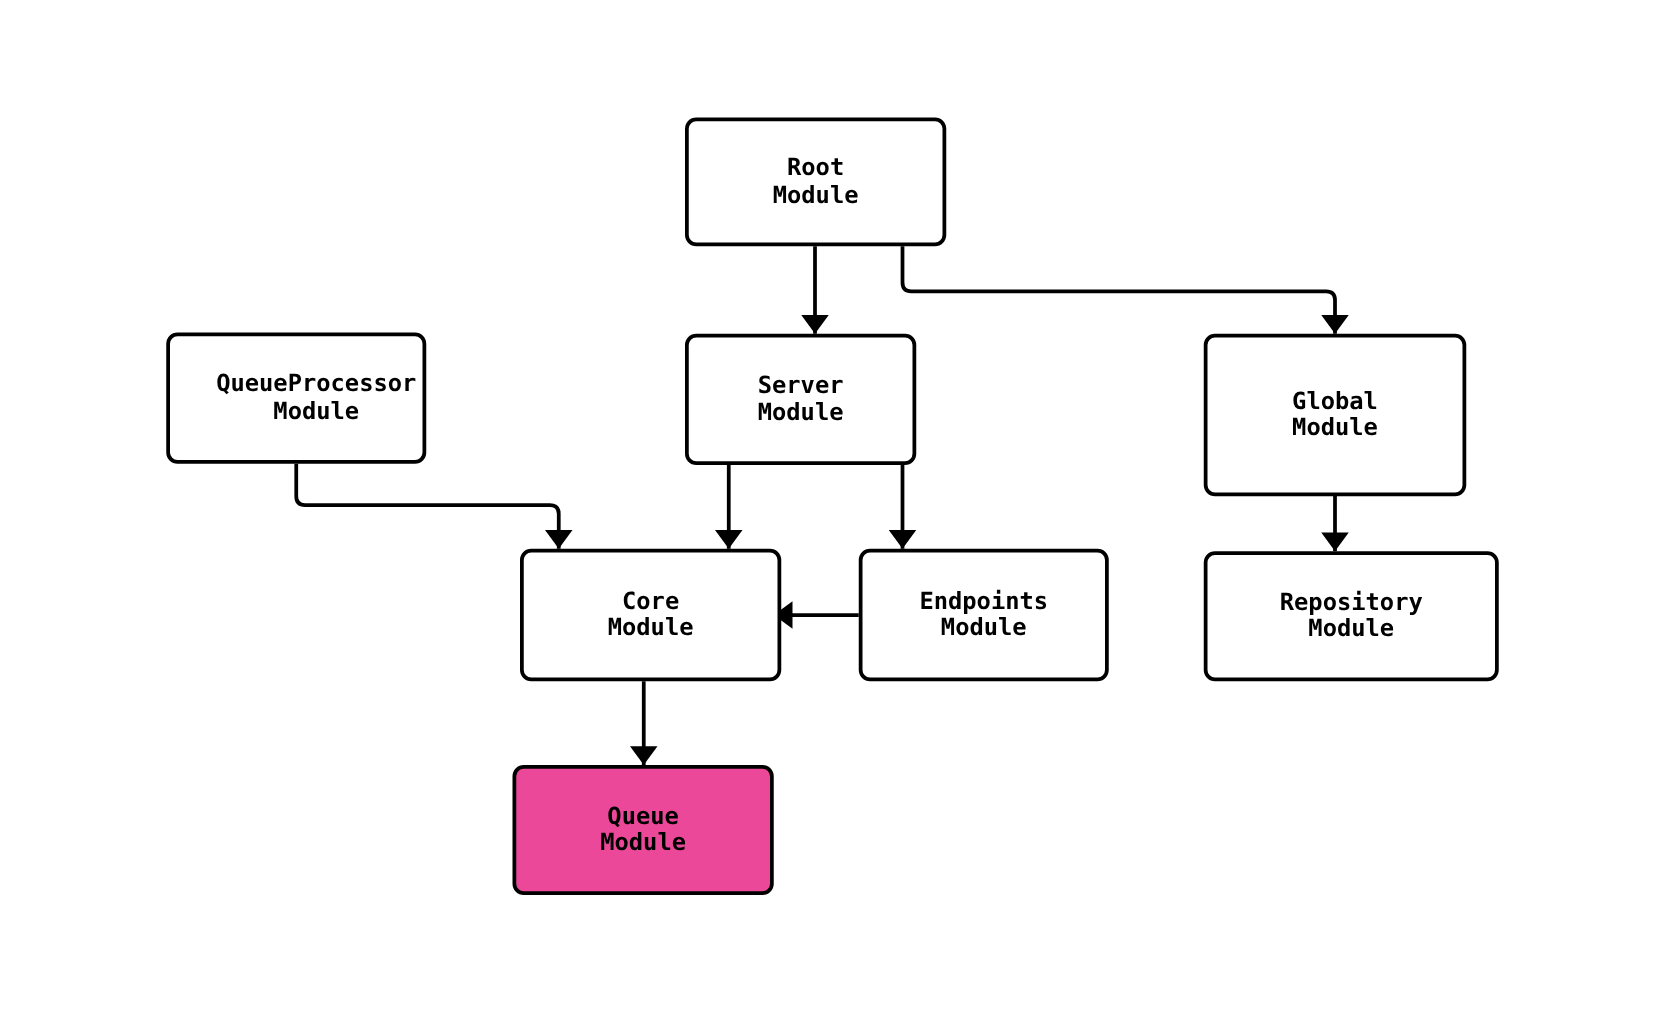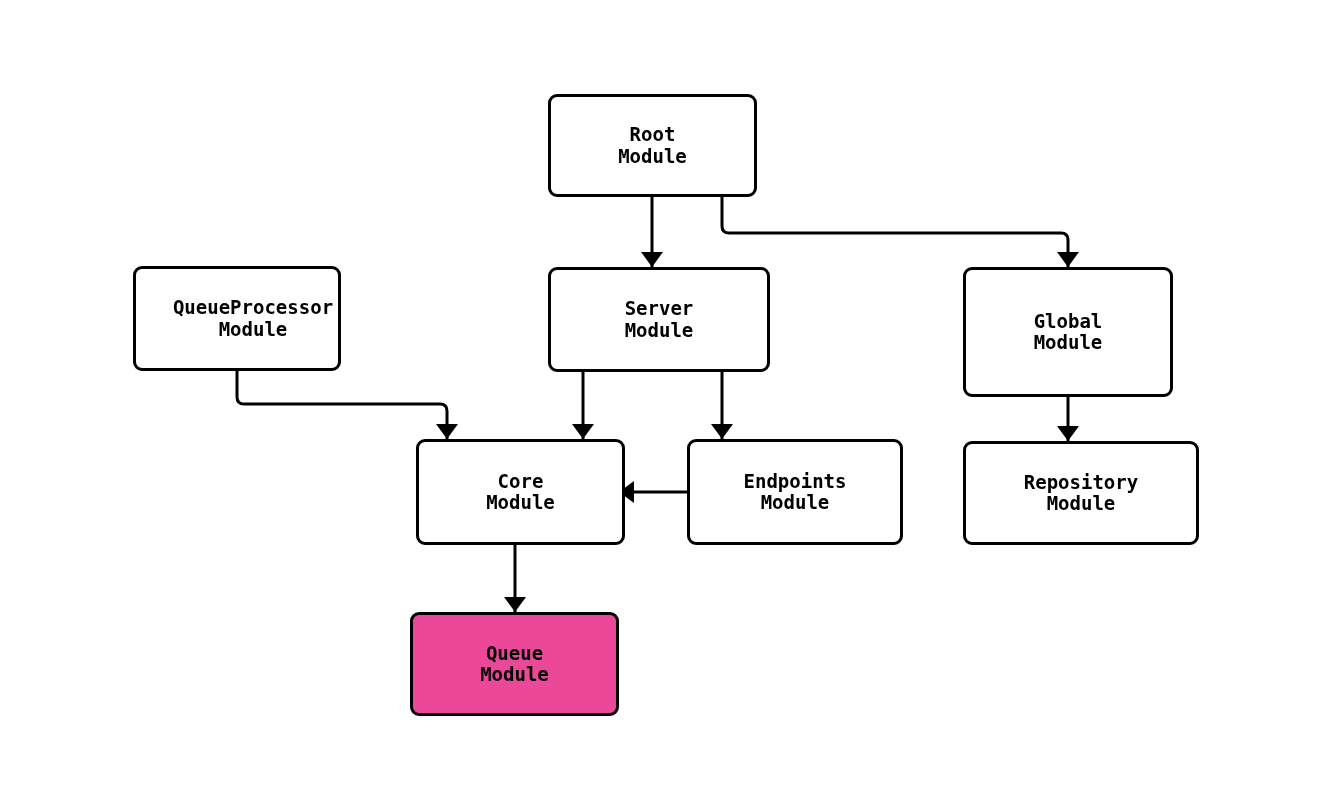--- a/index.html
+++ b/index.html
@@ -74,37 +74,37 @@
       <path d="M 1068 372 L 1068 441" class="edge-path"></path>
       <polygon points="1068,441 1057,426 1079,426" class="arrow-head"></polygon>
       <path d="M 515 545 L 515 612" class="edge-path"></path>
       <polygon points="515,612 504,597 526,597" class="arrow-head"></polygon>
     </svg>
   <div id="nodes-layer">
       <div class="node" style="left: 548px; top: 94px; width: 209px; height: 103px; background: rgb(255, 255, 255); border-color: rgb(0, 0, 0); color: rgb(0, 0, 0);">
         <div class="node-line">Root</div>
         <div class="node-line">Module</div>
       </div>
-      <div class="node" style="left: 548px; top: 267px; width: 222px; height: 105px; background: rgb(255, 255, 255); border-color: rgb(0, 0, 0); color: rgb(0, 0, 0);">
+      <div class="node" style="left: 548px; top: 267px; width: 185px; height: 105px; background: rgb(255, 255, 255); border-color: rgb(0, 0, 0); color: rgb(0, 0, 0);">
         <div class="node-line">Server</div>
         <div class="node-line">Module</div>
       </div>
       <div class="node" style="left: 133px; top: 266px; width: 208px; height: 105px; background: rgb(255, 255, 255); border-color: rgb(0, 0, 0); color: rgb(0, 0, 0); padding-left: 32px;">
         <div class="node-line">QueueProcessor</div>
         <div class="node-line">Module</div>
       </div>
       <div class="node" style="left: 963px; top: 267px; width: 210px; height: 130px; background: rgb(255, 255, 255); border-color: rgb(0, 0, 0); color: rgb(0, 0, 0);">
         <div class="node-line">Global</div>
         <div class="node-line">Module</div>
       </div>
       <div class="node" style="left: 416px; top: 439px; width: 209px; height: 106px; background: rgb(255, 255, 255); border-color: rgb(0, 0, 0); color: rgb(0, 0, 0);">
         <div class="node-line">Core</div>
         <div class="node-line">Module</div>
       </div>
-      <div class="node" style="left: 687px; top: 439px; width: 216px; height: 106px; background: rgb(255, 255, 255); border-color: rgb(0, 0, 0); color: rgb(0, 0, 0);">
+      <div class="node" style="left: 687px; top: 439px; width: 200px; height: 106px; background: rgb(255, 255, 255); border-color: rgb(0, 0, 0); color: rgb(0, 0, 0);">
         <div class="node-line">Endpoints</div>
         <div class="node-line">Module</div>
       </div>
       <div class="node" style="left: 963px; top: 441px; width: 236px; height: 104px; background: rgb(255, 255, 255); border-color: rgb(0, 0, 0); color: rgb(0, 0, 0);">
         <div class="node-line">Repository</div>
         <div class="node-line">Module</div>
       </div>
       <div class="node" style="left: 410px; top: 612px; width: 209px; height: 104px; background: #ec4899; border-color: rgb(0, 0, 0); color: rgb(0, 0, 0);">
         <div class="node-line">Queue</div>
         <div class="node-line">Module</div>

